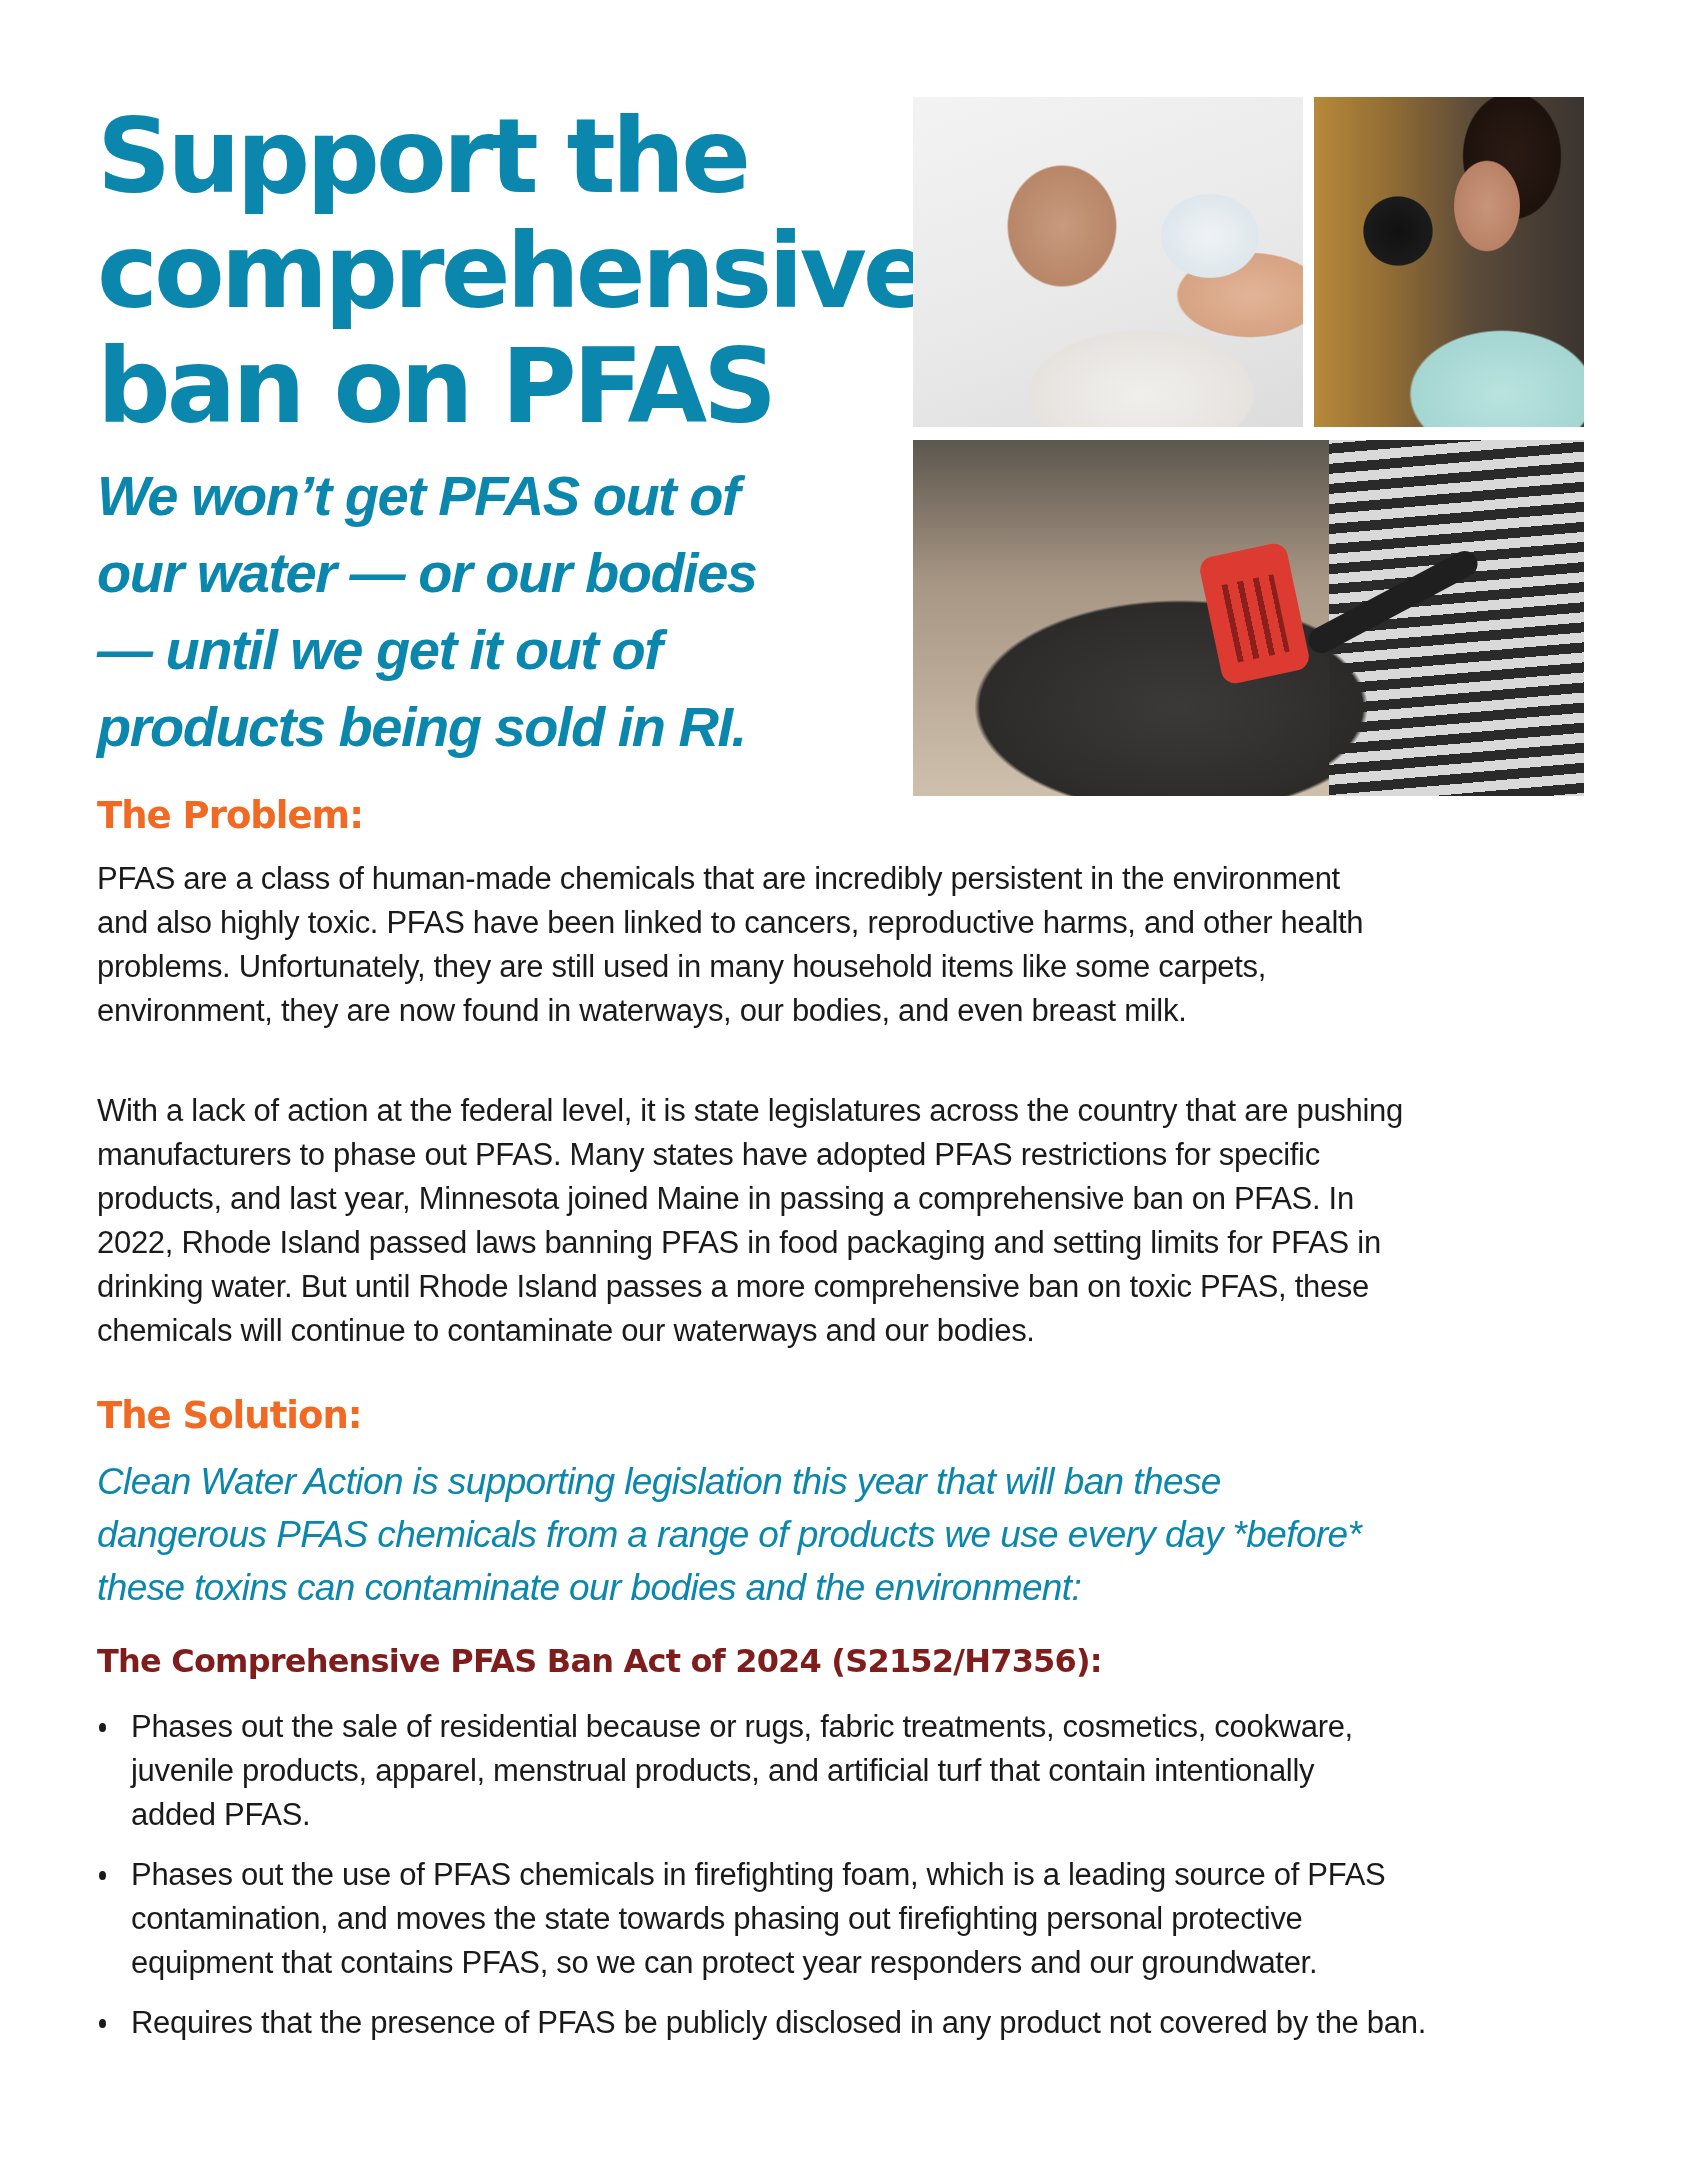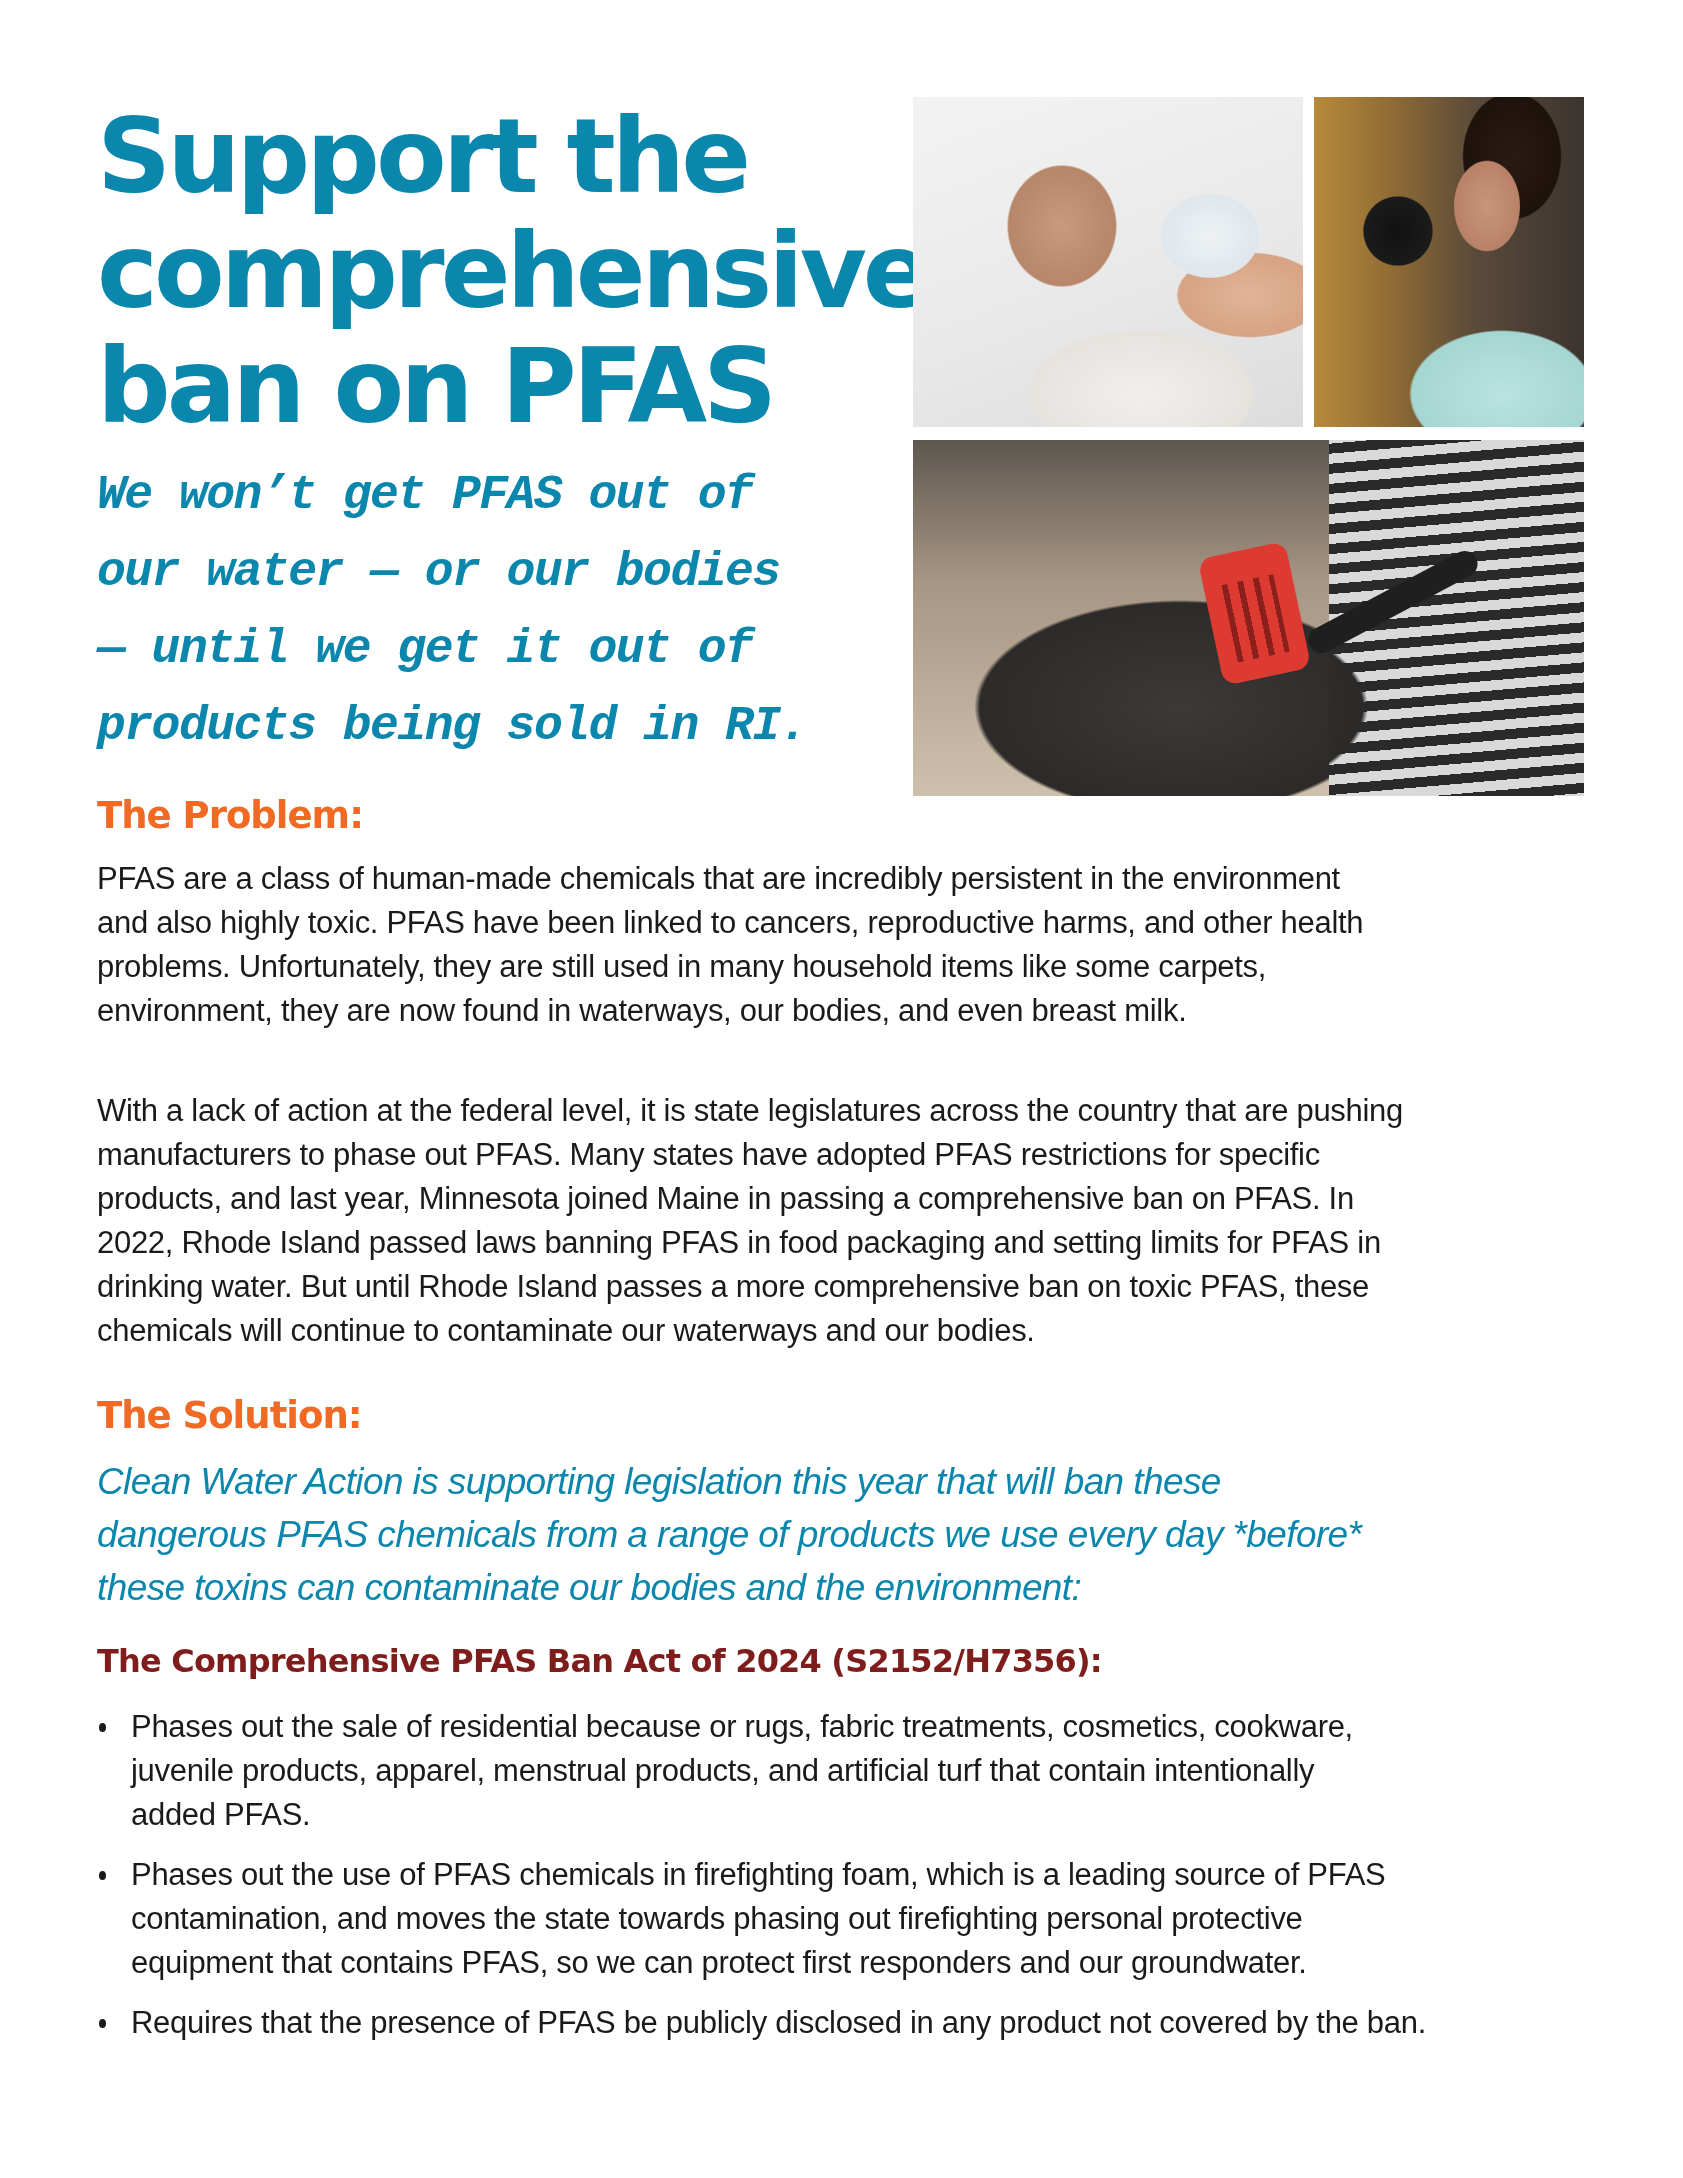--- a/index.html
+++ b/index.html
@@ -8,22 +8,22 @@
 
     .title {
       position: absolute; left: 97px; top: 99px; width: 812px;
       color: #0b86ac; font-family: "DejaVu Sans", sans-serif; font-weight: bold;
       font-size: 103px; line-height: 115px; letter-spacing: -4px;
     }
     .title span { display: block; white-space: nowrap; }
 
     .subtitle {
       position: absolute; left: 97px; top: 457px; width: 792px;
-      color: #0b86ac; font-family: Liberation Mono, monospace; font-style: italic;
-      font-size: 48px; line-height: 77px; letter-spacing: -1.5px;
+      color: #0b86ac; font-family: Liberation Sans, sans-serif; font-style: italic;
+      font-size: 56px; line-height: 77px; letter-spacing: -1.5px;
     }
     .subtitle span { display: block; white-space: nowrap; }
 
     .photo {
       position: absolute; overflow: hidden;
     }
     .photo-baby {
       left: 913px; top: 97px; width: 390px; height: 330px;
       background:
         radial-gradient(ellipse 89px 99px at 149px 129px, #c89a7e 0%, #b88668 60%, transparent 62%),
@@ -165,20 +165,20 @@
   <li class="bullet-item">
     <span class="dot"></span>
     <span class="line">Phases out the sale of residential because or rugs, fabric treatments, cosmetics, cookware,</span>
     <span class="line">juvenile products, apparel, menstrual products, and artificial turf that contain intentionally</span>
     <span class="line">added PFAS.</span>
   </li>
   <li class="bullet-item">
     <span class="dot"></span>
     <span class="line">Phases out the use of PFAS chemicals in firefighting foam, which is a leading source of PFAS</span>
     <span class="line">contamination, and moves the state towards phasing out firefighting personal protective</span>
-    <span class="line">equipment that contains PFAS, so we can protect first responders and our groundwater.</span>
+    <span class="line">equipment that contains PFAS, so we can protect year responders and our groundwater.</span>
   </li>
   <li class="bullet-item">
     <span class="dot"></span>
     <span class="line">Requires that the presence of PFAS be publicly disclosed in any product not covered by the ban.</span>
   </li>
 </ul>
 
 
 </body></html>

